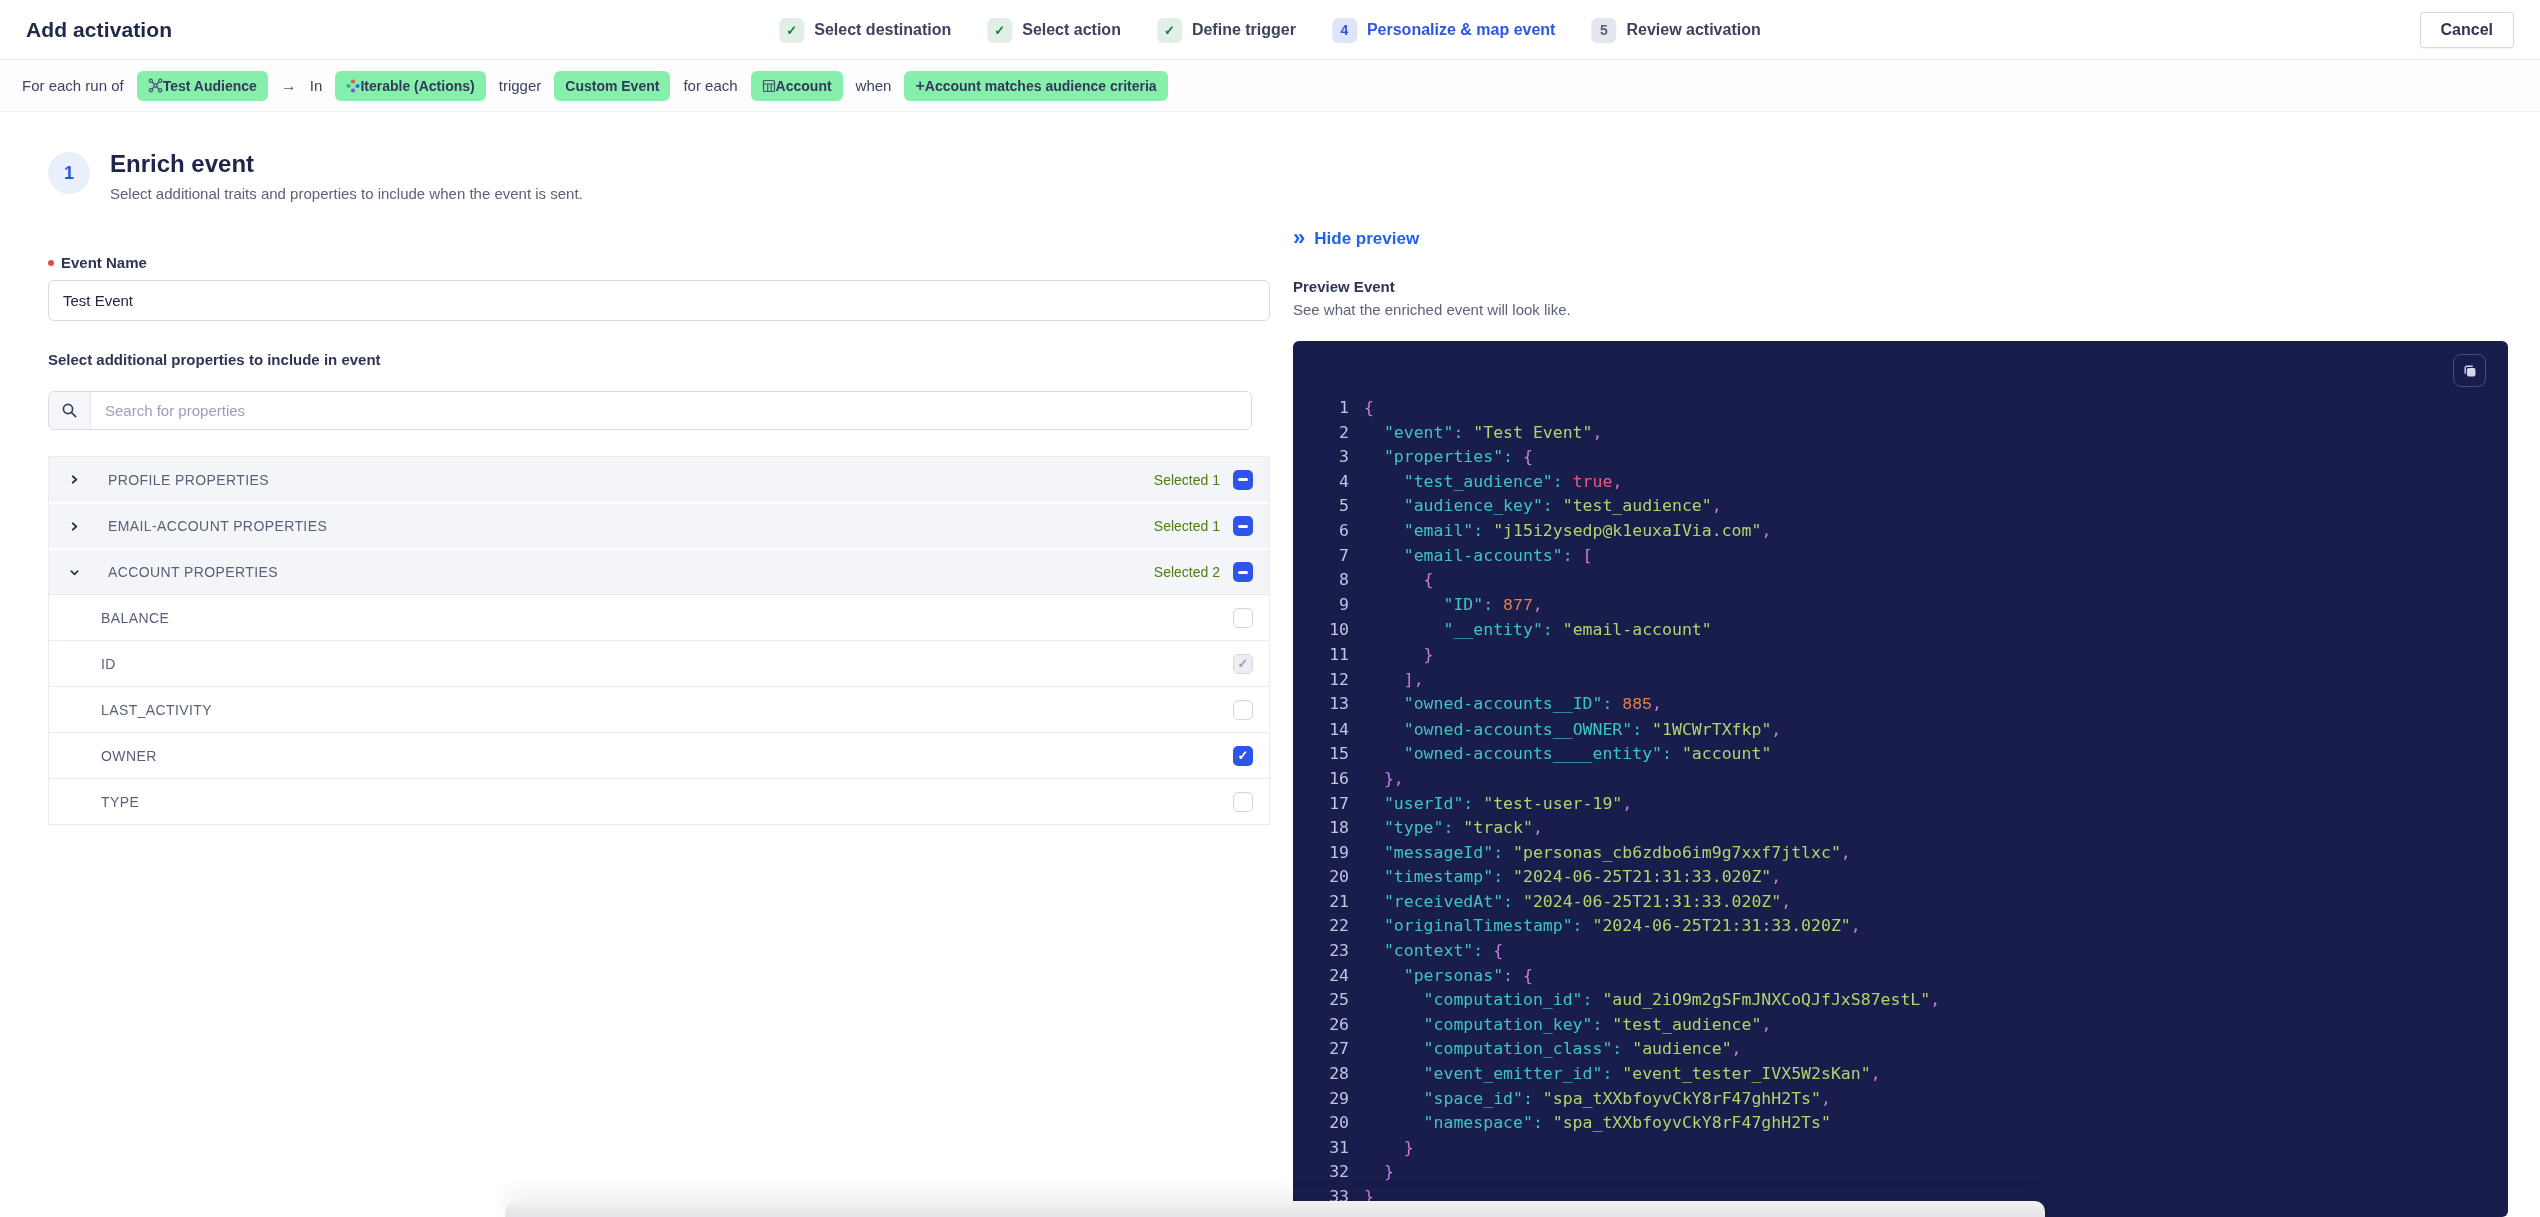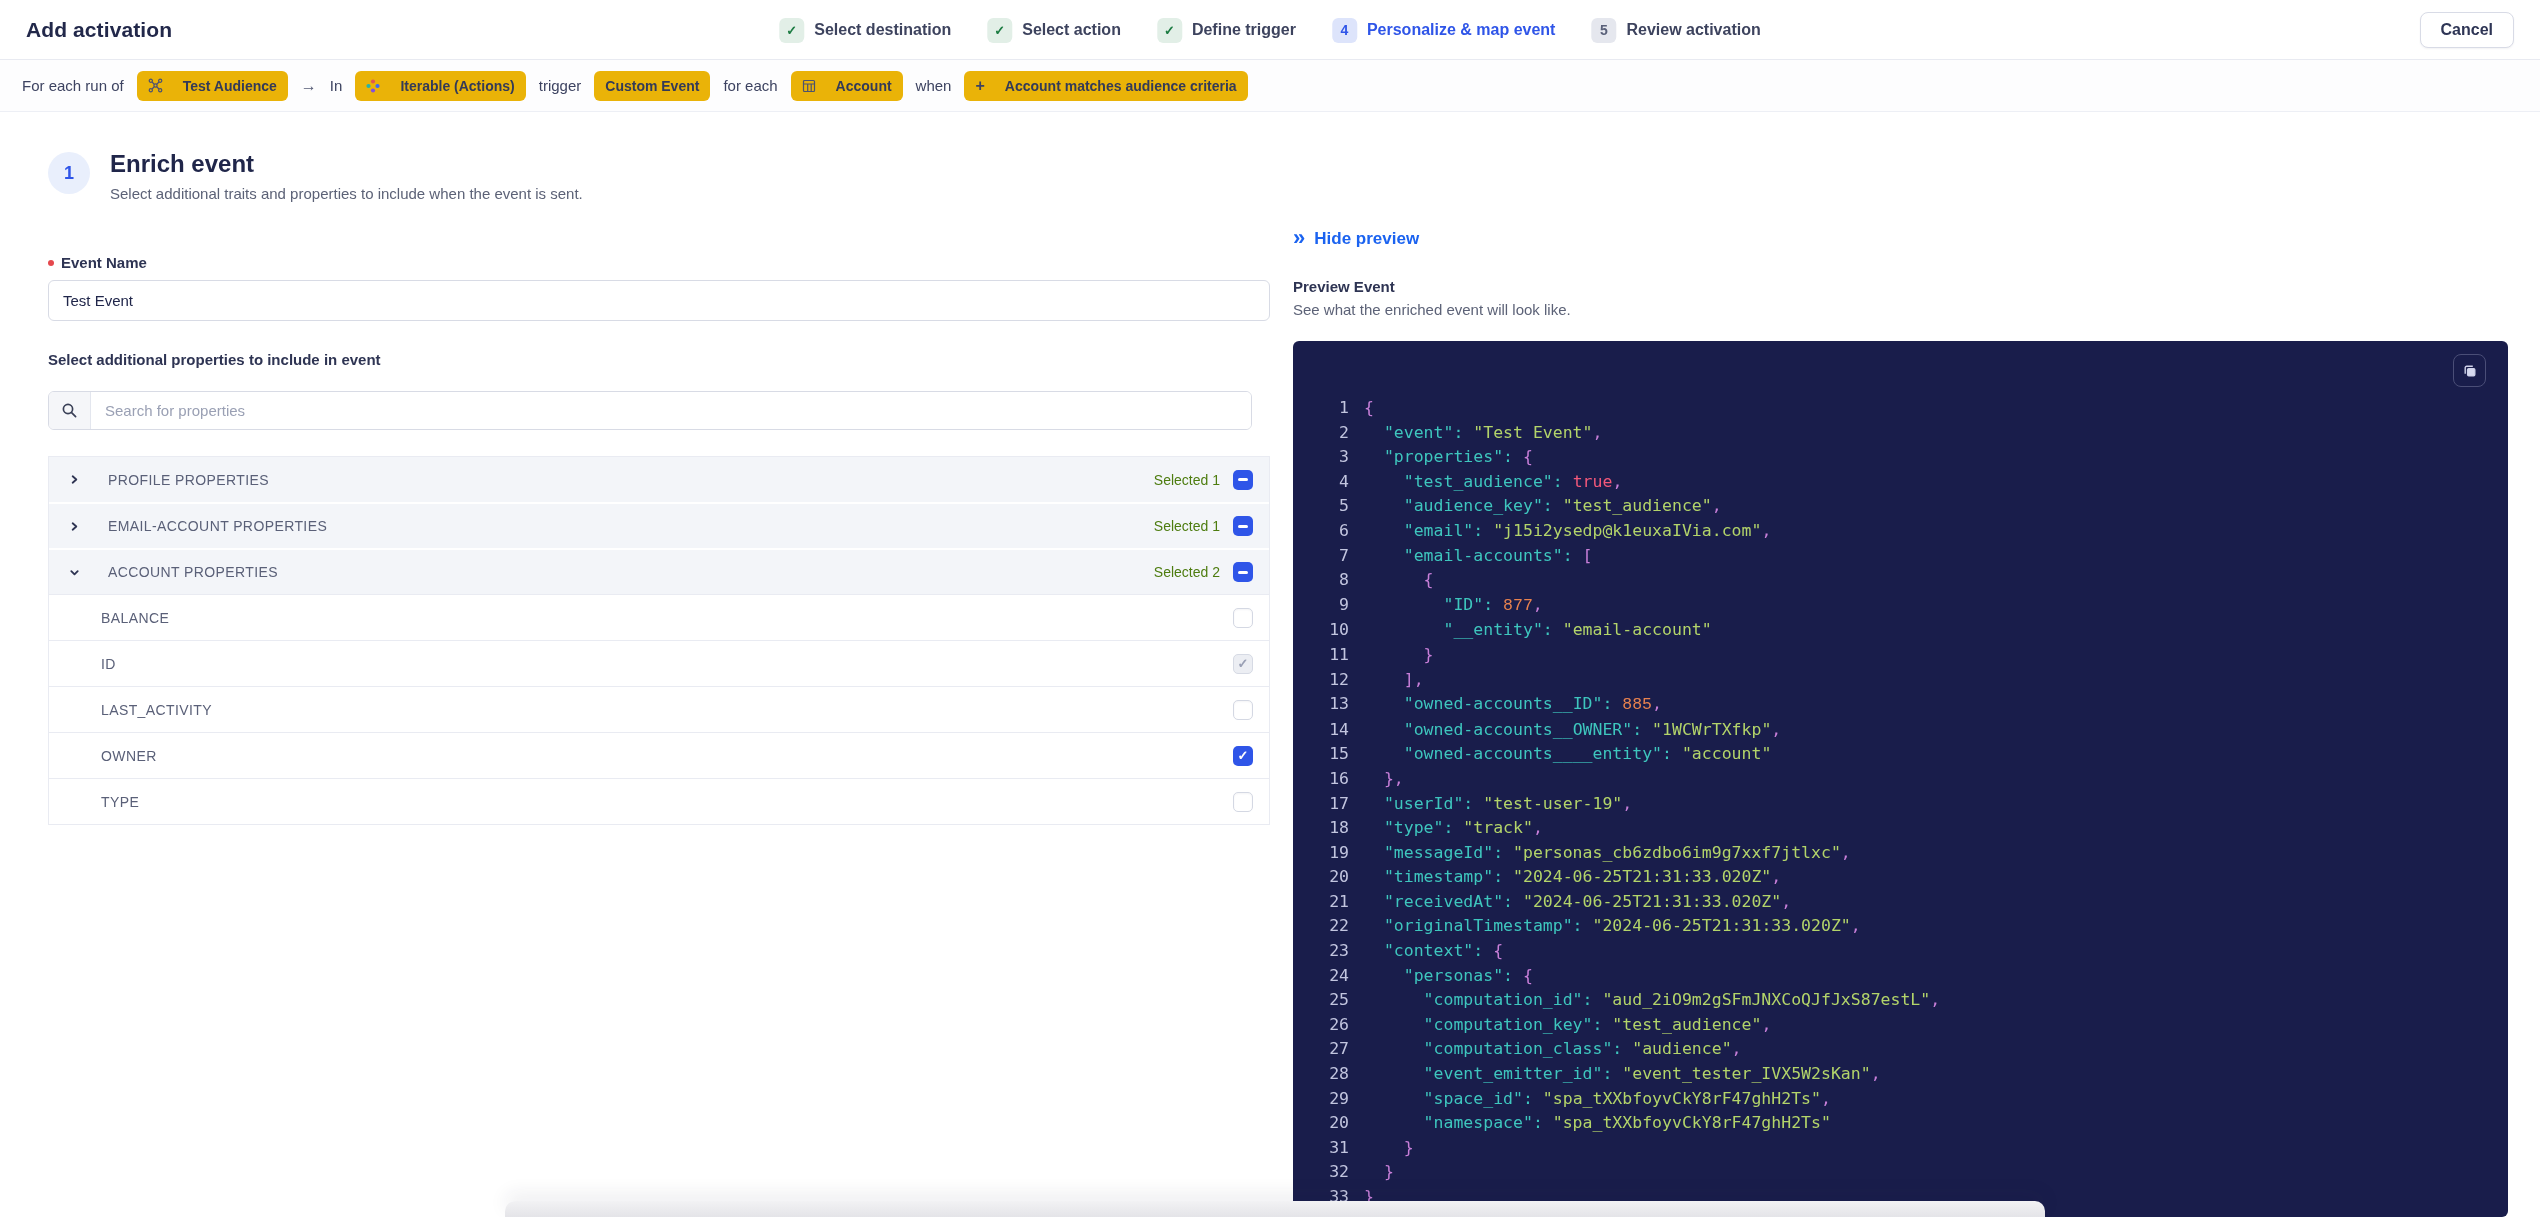--- a/index.html
+++ b/index.html
@@ -15,30 +15,30 @@
     display:flex; align-items:center; gap:36px; white-space:nowrap; }
   .step { display:flex; align-items:center; gap:10px; cursor:default; }
   .step-badge { width:25px; height:25px; border-radius:6px; display:flex; align-items:center;
     justify-content:center; font-size:14px; font-weight:700; }
   .step-badge.done { background:#e2efe7; color:var(--green,#1c7c42); font-size:13px; }
   .step-badge.active { background:#dde4fb; color:var(--blue,#2c52e4); }
   .step-badge.upcoming { background:#e5e7ee; color:#596079; }
   .step-label { font-size:16px; font-weight:600; color:#3d435e; }
   .step.active .step-label { color:var(--blue,#2c52e4); }
   .cancel-btn { margin-left:auto; padding:8px 20px; background:#fff; border:1px solid #d8dbe6;
-    border-radius:8px; font-size:16px; font-weight:600; color:#2e3555; cursor:pointer;
+    border-radius:3px; font-size:16px; font-weight:600; color:#2e3555; cursor:pointer;
     box-shadow:0 1px 2px rgba(30,35,70,.06); font-family:inherit; }
 
   
   .context-bar { height:52px; display:flex; align-items:center; gap:13px; padding:0 22px;
     background:#fdfdfe; border-bottom:1px solid #edeff5; font-size:15px; color:#3d4361; }
   .ctx-text { white-space:nowrap;text-align:center; }
   .ctx-arrow { font-size:16px; color:#555b75; }
-  .chip { display:inline-flex; align-items:center; gap:20px; height:30px; padding:0 11px;
-    background:#eab308; border-radius:6px; font-size:14px; font-weight:600; color:#333a58;
+  .chip { display:inline-flex; align-items:center; gap:0; height:30px; padding:0 11px;
+    background:#86efac; border-radius:6px; font-size:14px; font-weight:600; color:#333a58;
     white-space:nowrap; cursor:pointer; }
   .chip .plus-glyph { font-size:16px; font-weight:600; color:#3d4361; line-height:1; }
   .chip svg { display:block; }
 
   
   .main { display:flex; align-items:flex-start; padding:38px 0 0 48px; }
   .left-col { width:1222px; flex:0 0 auto; }
   .right-col { width:1215px; flex:0 0 auto; margin-left:23px; }
 
   

